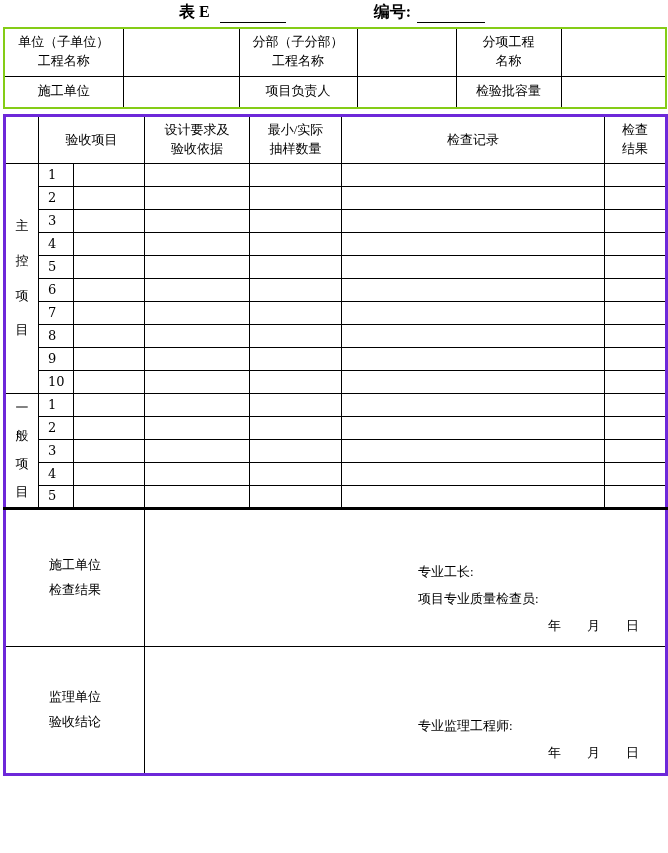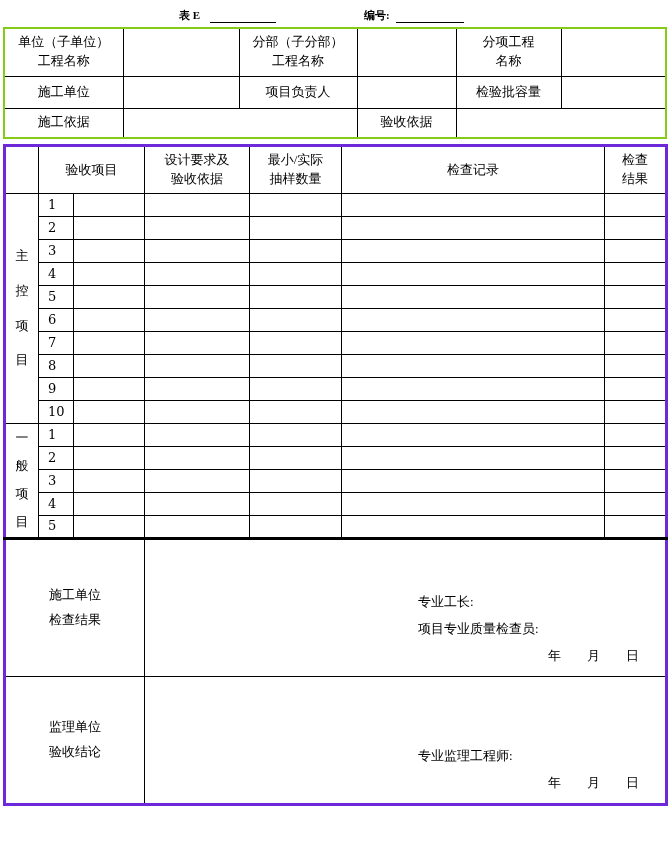--- a/index.html
+++ b/index.html
@@ -8,21 +8,21 @@
     width: 668px; height: 853px;
     font-family: "Liberation Serif", "DejaVu Serif", serif;
     color: #000;
   }
   .page { width: 668px; height: 853px; padding: 0 3px; overflow: hidden; }
 
   
   .titlebar {
     height: 27px;
     display: flex; align-items: flex-end; padding-bottom: 4px;
-    font-size: 11px; font-weight: bold; white-space: nowrap;
+    font-size: 16px; font-weight: bold; white-space: nowrap;
   }
   .titlebar .form-code { margin-left: 176px; }
   .blank-line { display: inline-block; border-bottom: 1px solid #000; height: 13px; }
   .blank1 { width: 66px; margin-left: 10px; }
   .no-label { margin-left: 88px; }
   .blank2 { width: 68px; margin-left: 6px; }
 
   
   table { border-collapse: collapse; table-layout: fixed; width: 662px; }
   td { border: 1px solid #000; font-size: 13px; text-align: center; vertical-align: middle; line-height: 1.45; overflow: hidden; }
@@ -95,26 +95,20 @@
       </td>
       <td></td>
     </tr>
     <tr class="r2">
       <td>施工单位</td>
       <td></td>
       <td>项目负责人</td>
       <td></td>
       <td>检验批容量</td>
       <td></td>
-    </tr>
-    <tr class="r4">
-      <td>施工依据</td>
-      <td colspan="2"></td>
-      <td>验收依据</td>
-      <td colspan="2"></td>
     </tr>
   </tbody>
     </table>
 
   <div class="main-wrap">
     <table class="main-table">
       <colgroup>
         <col style="width:34px">
           <col style="width:35px">
           <col style="width:71px">

